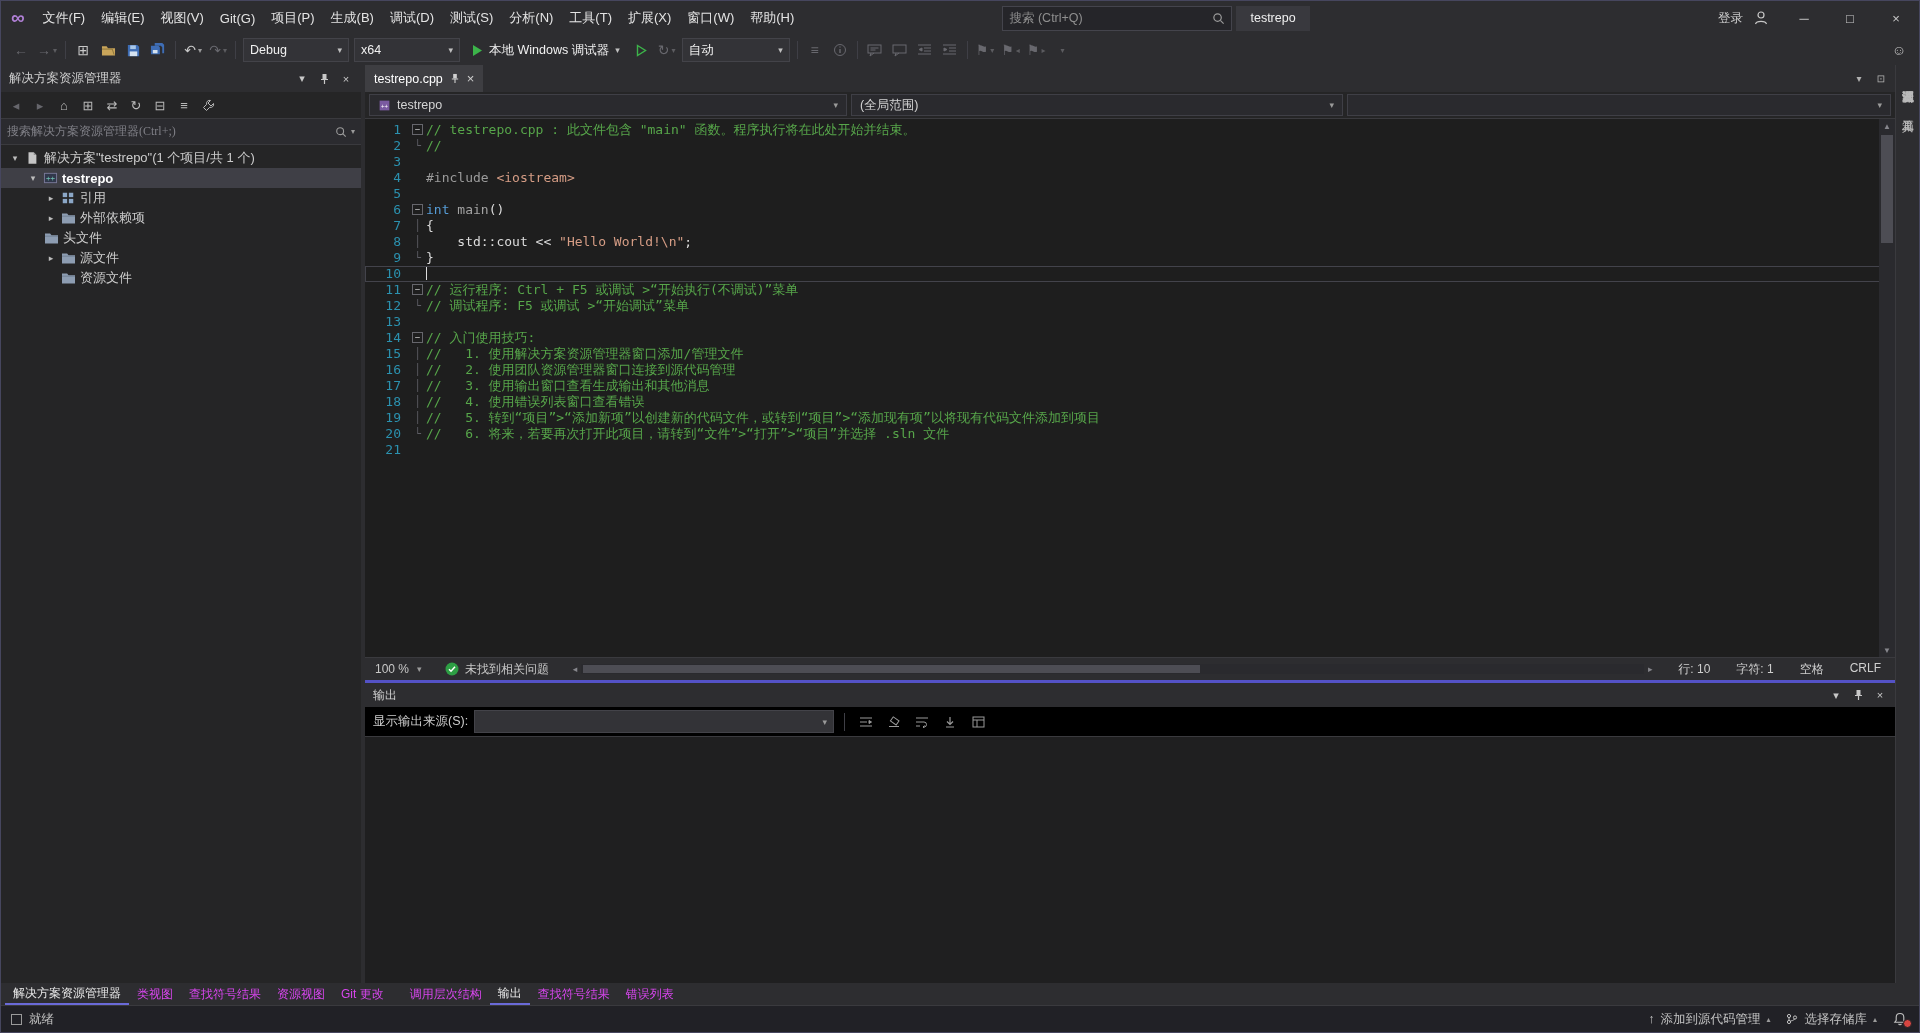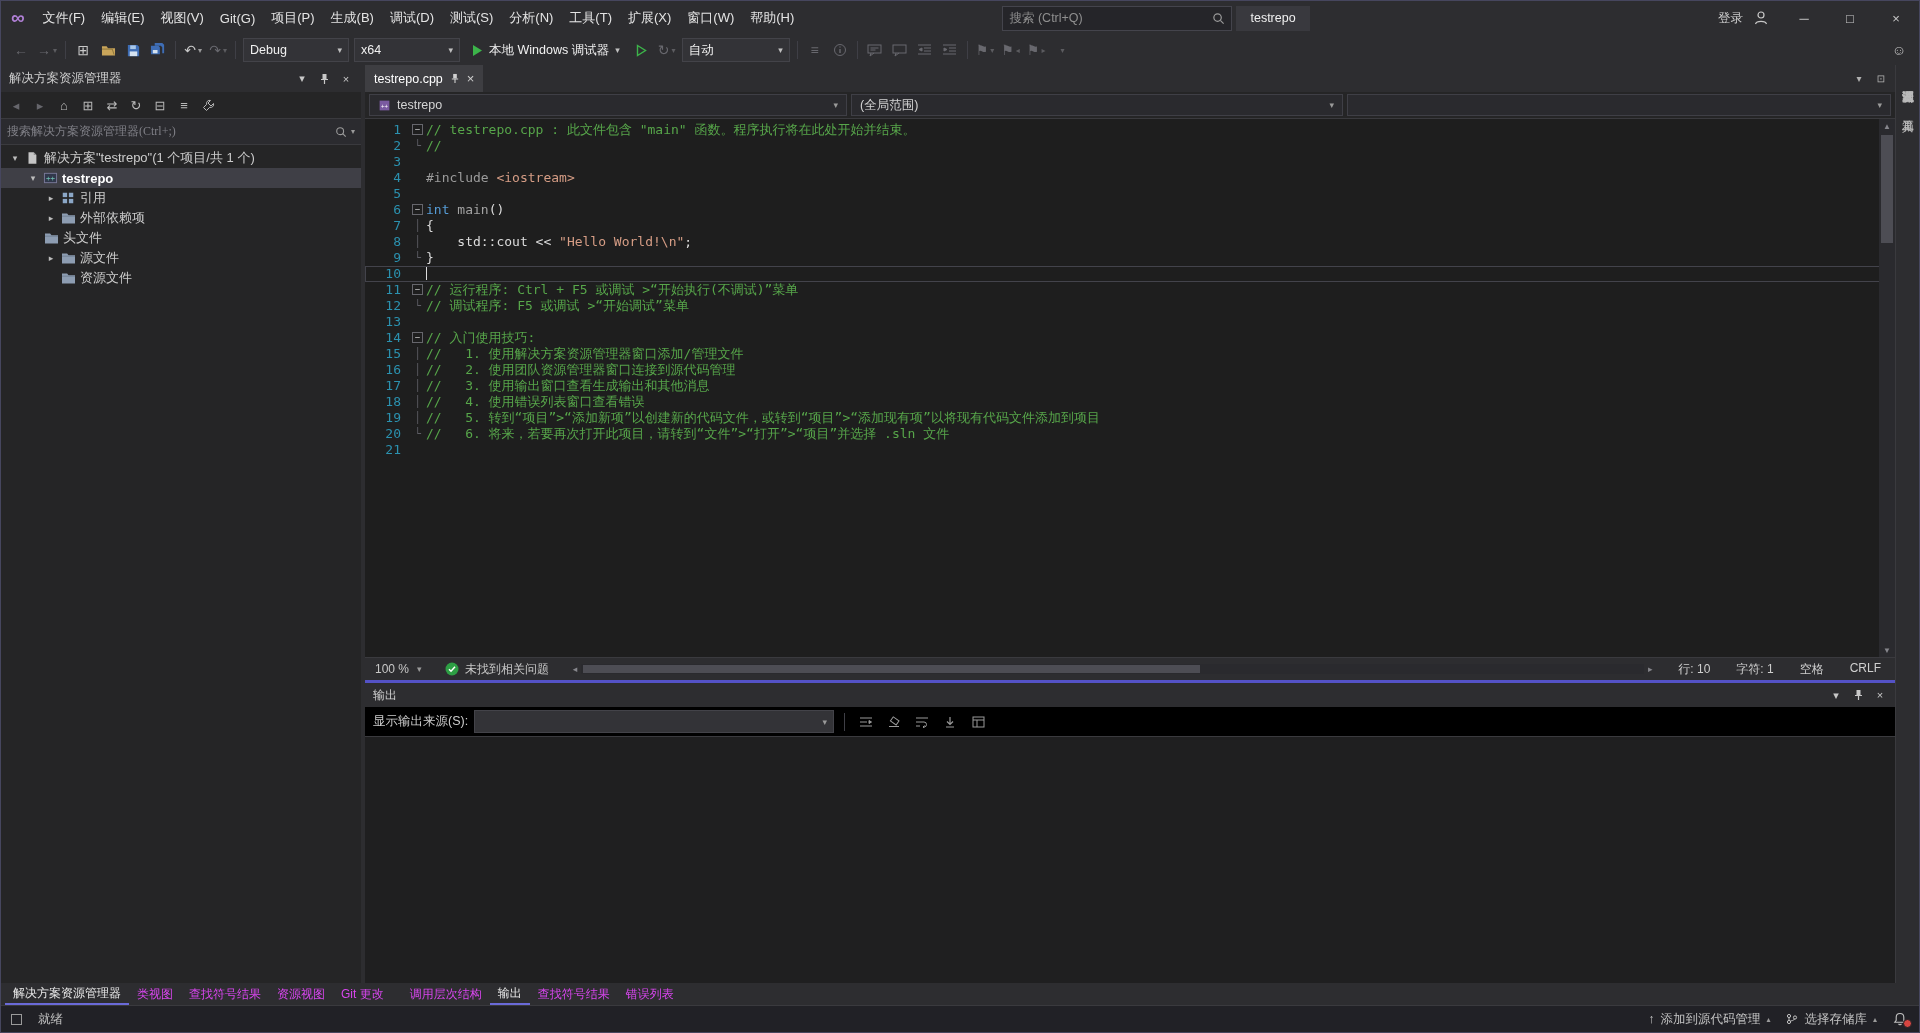--- a/index.html
+++ b/index.html
@@ -118,21 +118,21 @@
 
 
 .dock-row{flex:0 0 22px;display:flex;background:#2d2d30;align-items:stretch}
 .dock-group-left{flex:0 0 360px;display:flex;margin-right:4px;padding-left:4px}
 .dock-group-bottom{display:flex;padding-left:6px}
 .dock-tab{display:flex;align-items:center;padding:0 8px;font-size:12px;color:#d946ef;white-space:nowrap}
 .dock-tab.active{color:#e8e8e8;border-bottom:2px solid #6a6ad8}
 
 
 .statusbar{flex:0 0 27px;display:flex;align-items:center;background:#212126;border-top:1px solid #3a3a3e;padding:0 10px;font-size:12.5px;color:#c4c4c4}
-.sb-left{display:flex;align-items:center;gap:16px}
+.sb-left{display:flex;align-items:center;gap:7px}
 .sb-sq{width:11px;height:11px;border:1px solid #9a9a9a}
 .sb-right{margin-left:auto;display:flex;align-items:center;gap:16px}
 .sb-item{display:flex;align-items:center;gap:6px;white-space:nowrap}
 .sb-item .caret{font-size:8px;color:#9a9a9a}
 .bell-wrap{position:relative;display:flex;align-items:center;padding-right:2px}
 .bell-dot{position:absolute;right:-3px;bottom:-2px;width:9px;height:9px;border-radius:50%;background:#d64541;border:1px solid #212126}
 svg{display:block}
 </style>
 </head>
 <body>

